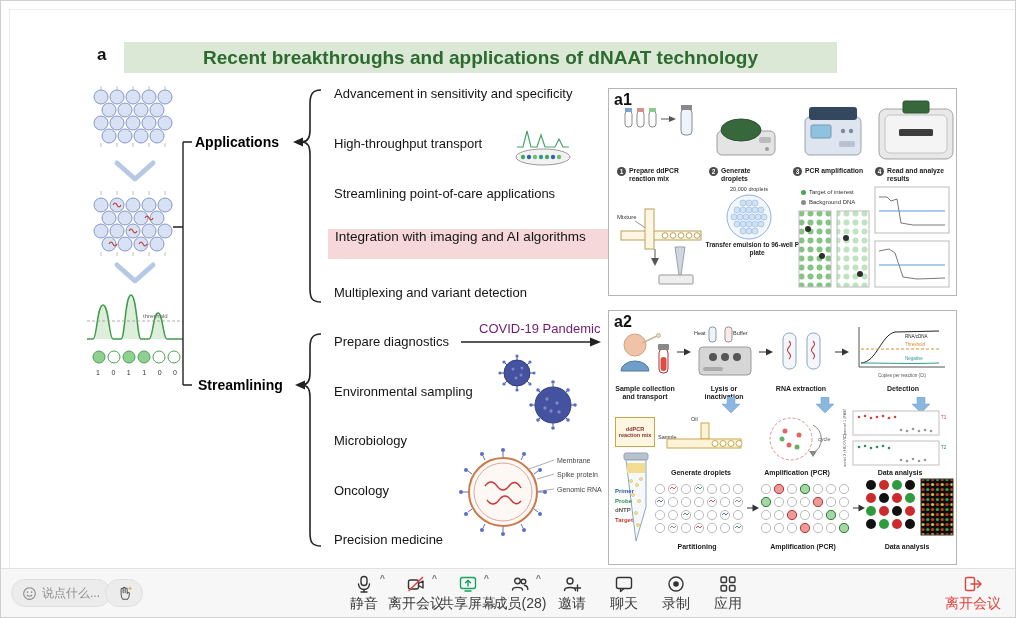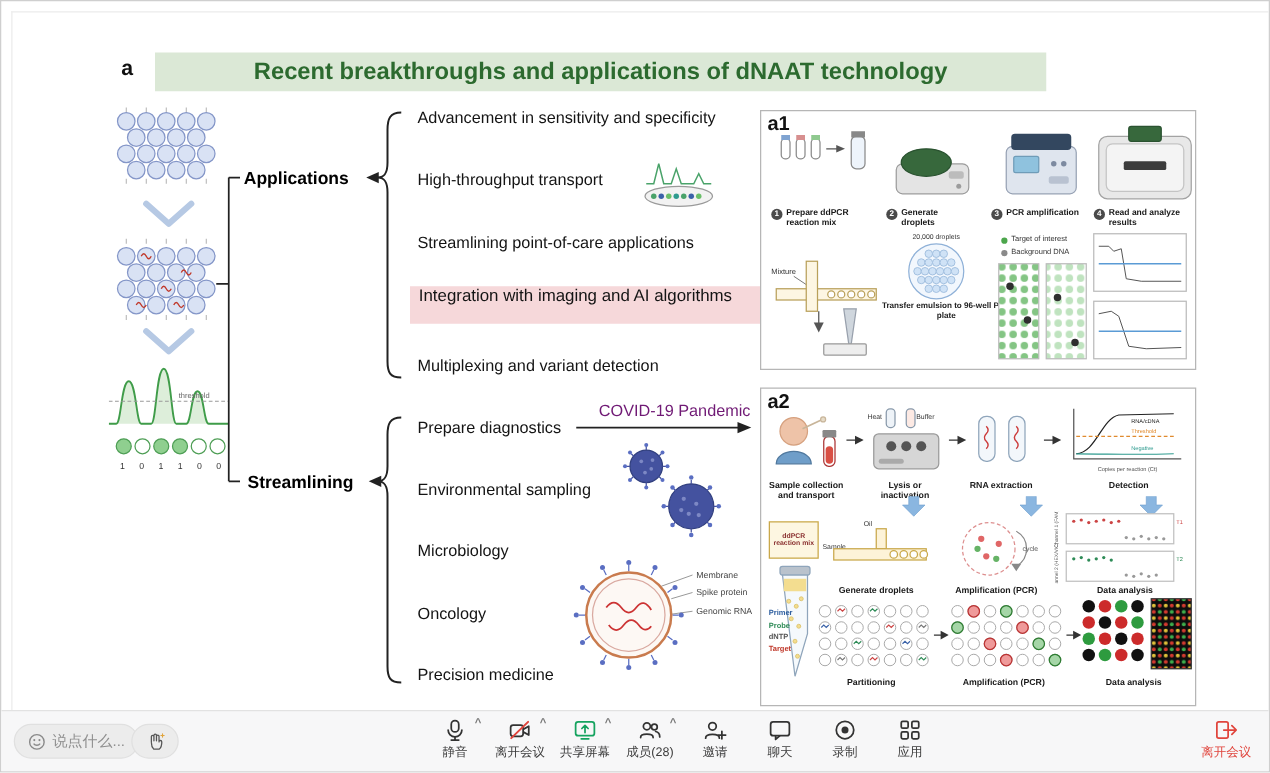--- a/index.html
+++ b/index.html
@@ -31,21 +31,21 @@
   .reagent{font-size:6px;font-weight:700;line-height:9.5px;}
   .toolbar{position:absolute;left:0;right:0;bottom:0;height:48px;background:#f7f7f8;border-top:1px solid #e2e2e2;}
   .pill{position:absolute;top:10px;height:28px;border-radius:14px;background:#ececec;border:1px solid #e0e0e0;display:flex;align-items:center;box-sizing:border-box;cursor:pointer;}
   .msg-pill{left:10px;padding:0 10px;gap:5px;}
   .msg-pill span{font-size:12px;color:#8f8f8f;white-space:nowrap;}
   .hand-pill{left:104px;width:38px;justify-content:center;}
   .tb-center{position:absolute;left:545px;top:5px;transform:translateX(-50%);display:flex;gap:6px;}
   .tb-btn{position:relative;width:46px;display:flex;flex-direction:column;align-items:center;cursor:pointer;}
   .tb-ico{height:20px;}
   .tb-caret{position:absolute;right:2px;top:0;font-size:9px;color:#777;line-height:9px;font-weight:bold;}
-  .tb-label{margin-top:1px;font-size:10px;color:#3c3c3c;white-space:nowrap;}
+  .tb-label{margin-top:1px;font-size:14px;color:#3c3c3c;white-space:nowrap;}
   .leave{position:absolute;right:14px;top:5px;display:flex;flex-direction:column;align-items:center;cursor:pointer;}
   .leave .tb-label{color:#e0443c;}
 </style>
 </head>
 <body>
 
 <div class="screen">
   <div class="edge-top"></div>
   <div class="edge-left"></div>
 

